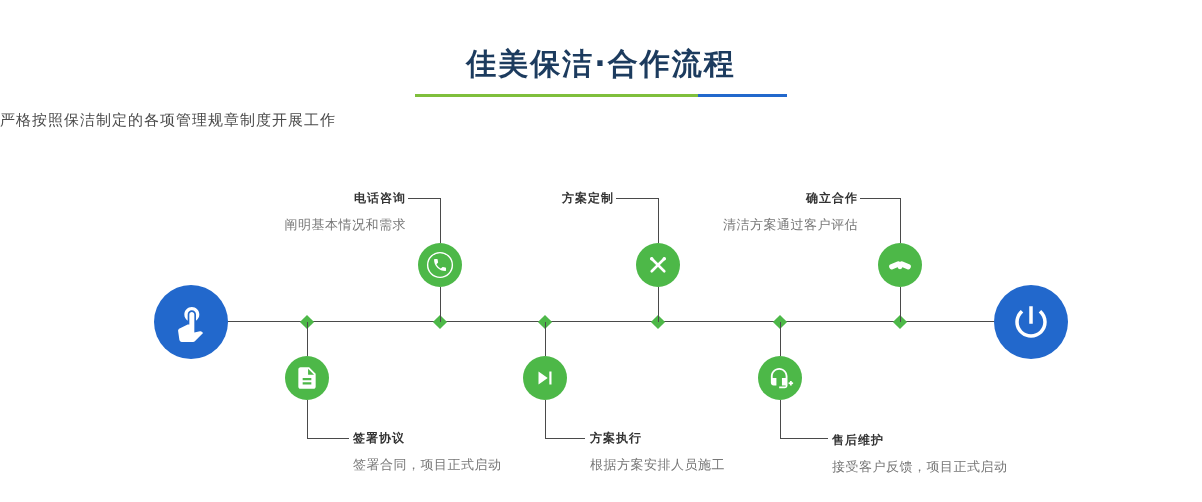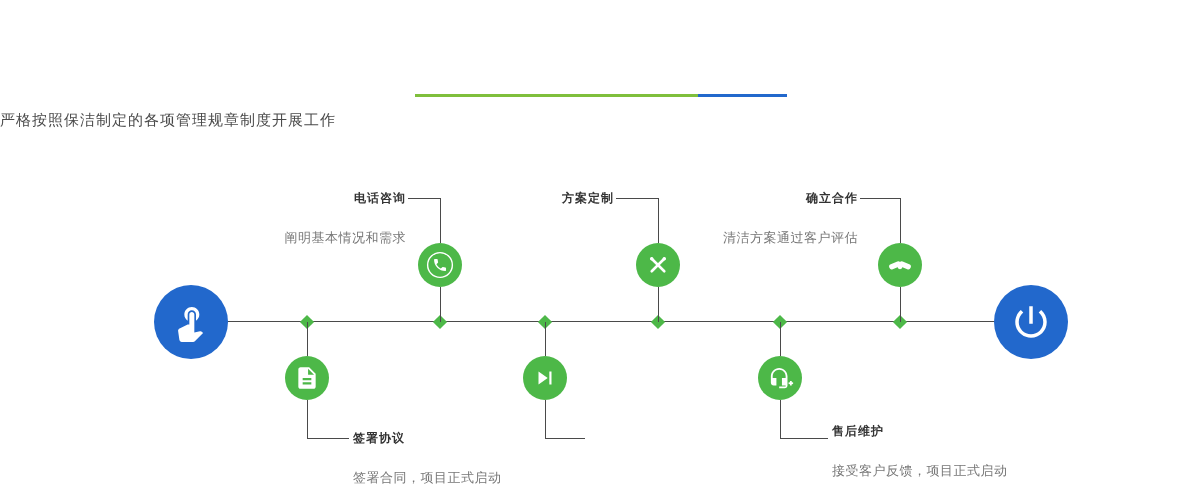--- a/index.html
+++ b/index.html
@@ -57,32 +57,33 @@
   .hline { position: absolute; height: 1px; background: #4a4a4a; }
   
   .step-text { position: absolute; width: 210px; }
   .step-text.align-right { text-align: right; }
   .step-text.align-left  { text-align: left; }
   .step-title {
     font-size: 12px; font-weight: bold; color: #333333;
     line-height: 22px; letter-spacing: 1px;
   }
   .step-desc {
-    margin-top: 20px;
+    margin-top: 7px;
     font-size: 13px; color: #777777; letter-spacing: 0.5px;
     white-space: nowrap;
   }
   .step-text.align-right .step-desc { margin-right: 0; }
   svg { display: block; }
 </style>
 </head>
 <body>
 
 <div class="canvas">
 
+  <div class="page-title">佳美保洁·合作流程</div>
   <div class="divider">
     <div class="seg-green"></div>
     <div class="seg-blue"></div>
   </div>
   <div class="page-subtitle">严格按照保洁制定的各项管理规章制度开展工作</div>
 
   <div class="main-line"></div>
 
   <div class="endpoint" style="left:154px; top:285px;">
     <span>
@@ -183,35 +184,39 @@
   <div class="vline" style="left:545px; top:322px; height:34px;"></div>
   <div class="vline" style="left:545px; top:400px; height:38px;"></div>
   <div class="hline" style="left:545px; top:438px; width:40px;"></div>
   <div class="node" style="left:523px; top:356px;">
     <span>
       <svg width="26" height="26" viewBox="0 0 24 24">
         <path fill="#ffffff" d="M6 18l8.5-6L6 6v12zM16 6v12h2V6h-2z"></path>
       </svg>
     </span>
   </div>
+  <div class="step-text align-left" style="left:590px; top:427px;">
+    <div class="step-title">方案执行</div>
+    <div class="step-desc">根据方案安排人员施工</div>
+  </div>
 
   <div class="vline" style="left:780px; top:322px; height:34px;"></div>
   <div class="vline" style="left:780px; top:400px; height:38px;"></div>
   <div class="hline" style="left:780px; top:438px; width:48px;"></div>
   <div class="node" style="left:758px; top:356px;">
     <span>
       <svg width="27" height="27" viewBox="0 0 24 24">
         <g transform="scale(0.82) translate(1.2 2.2)">
           <path fill="#ffffff" d="M12 1c-4.97 0-9 4.03-9 9v7c0 1.66 1.34 3 3 3h3v-8H5v-2c0-3.87 3.13-7 7-7s7 3.13 7 7v2h-4v8h4v1h-7v2h6c1.66 0 3-1.34 3-3V10c0-4.97-4.03-9-9-9z"></path>
         </g>
         <g stroke="#ffffff" stroke-width="1.6">
           <path d="M19.2 16.2h4"></path>
           <path d="M21.2 14.2v4"></path>
         </g>
       </svg>
     </span>
   </div>
-  <div class="step-text align-left" style="left:832px; top:420px;">
+  <div class="step-text align-left" style="left:832px; top:429px;">
     <div class="step-title">售后维护</div>
     <div class="step-desc">接受客户反馈，项目正式启动</div>
   </div>
 
 </div>
 
 </body></html>

